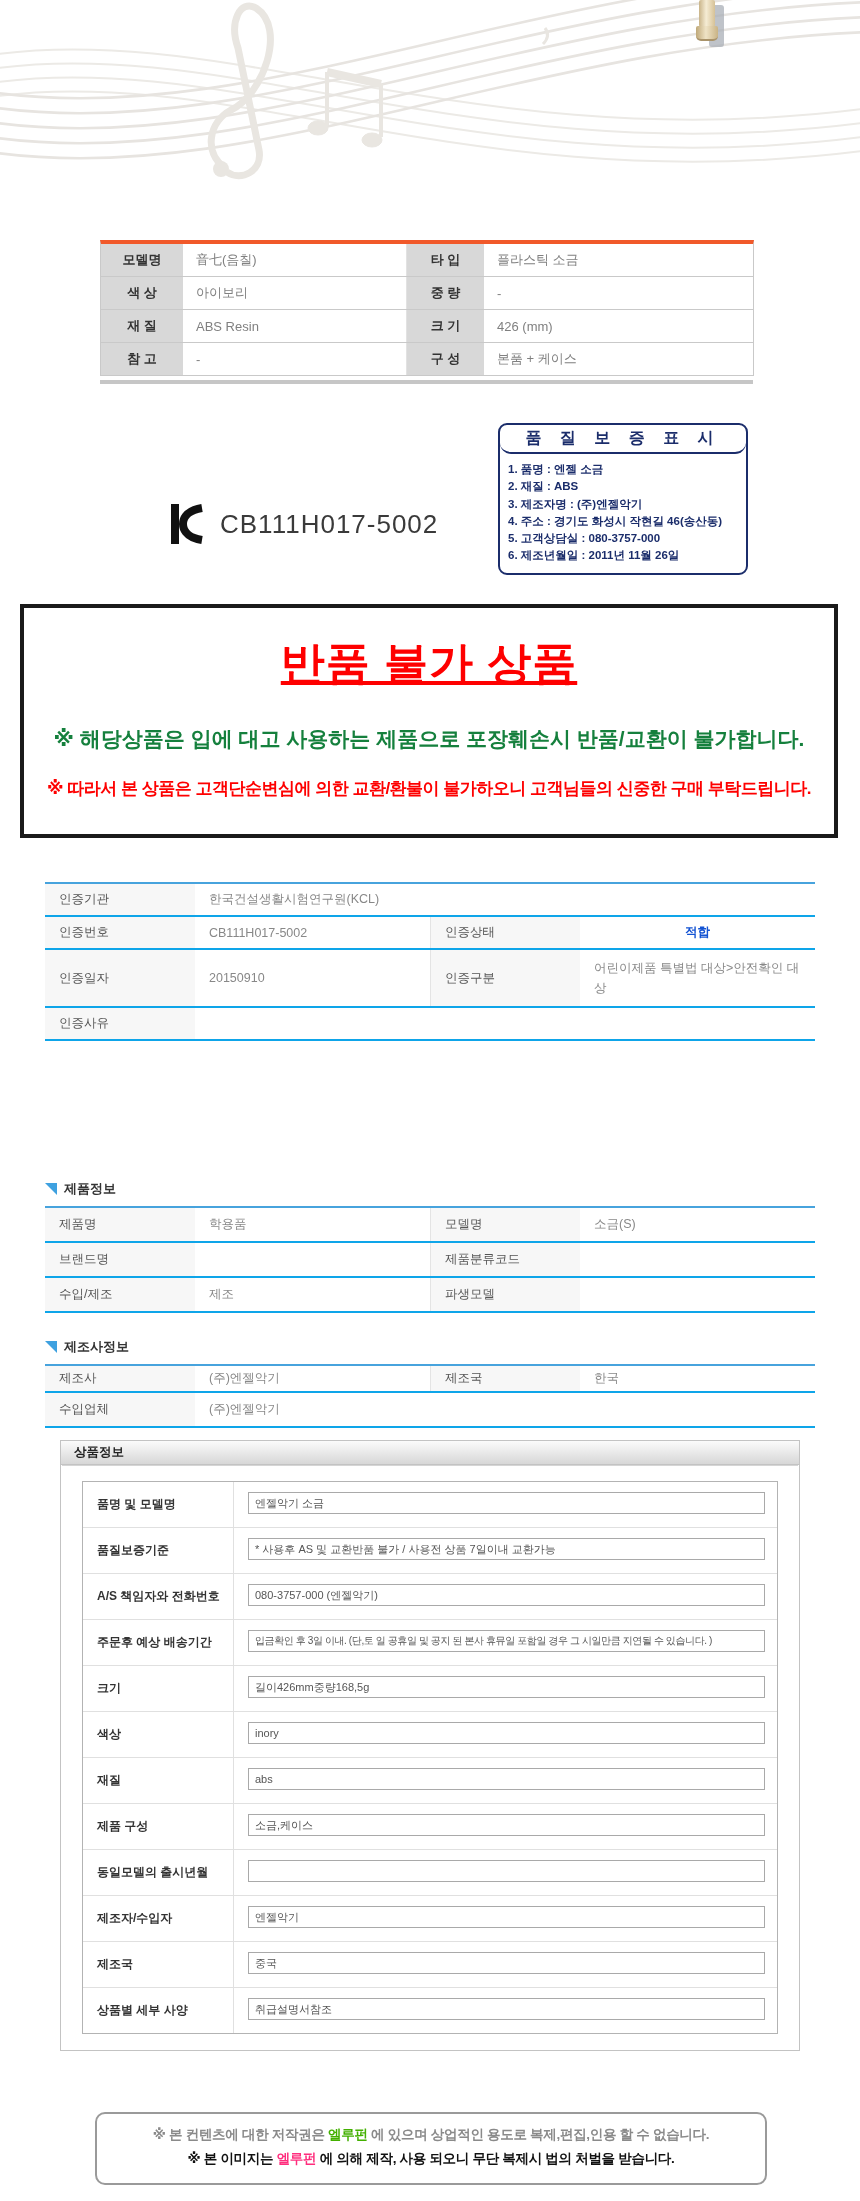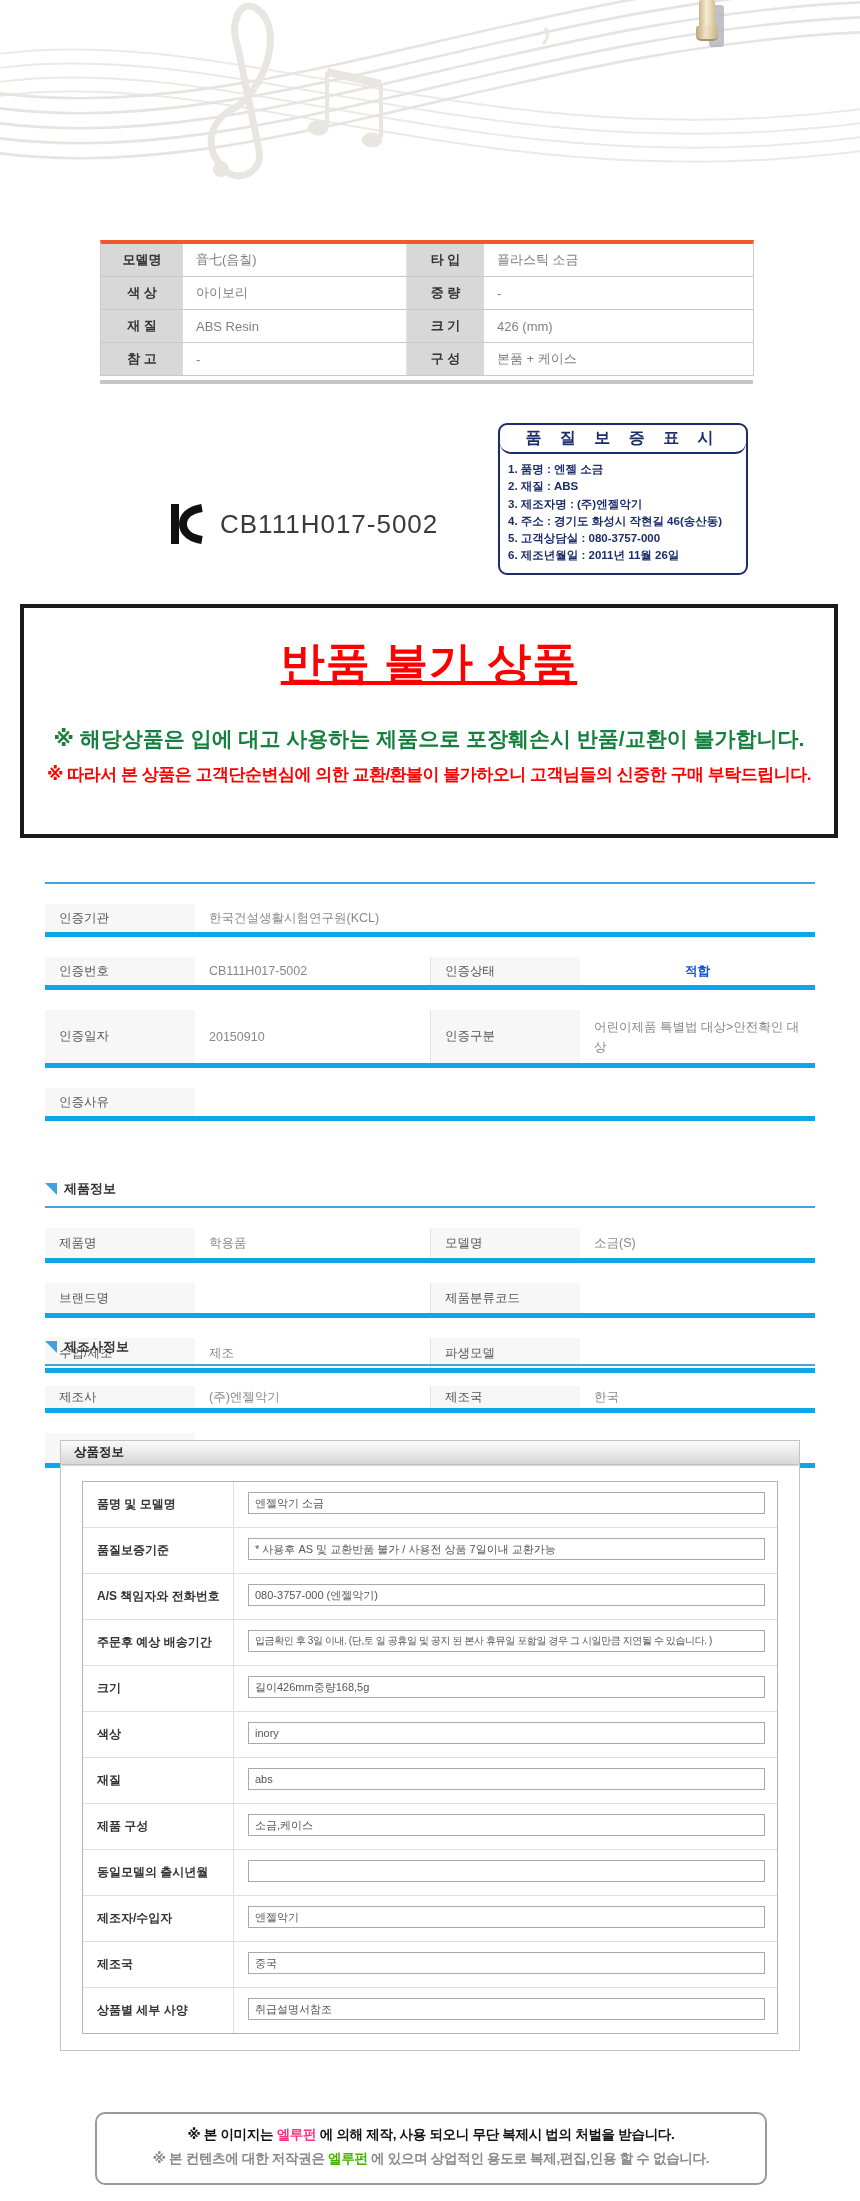--- a/index.html
+++ b/index.html
@@ -34,28 +34,28 @@
 
   
   #kc{position:absolute;left:168px;top:501px;display:flex;align-items:center;gap:12px;}
   #kc svg{display:block;}
   #kc .kc-code{font-size:26px;color:#3a3a3a;letter-spacing:1px;}
 
   
   #warnbox{position:absolute;left:20px;top:604px;width:810px;height:226px;border:4px solid #1a1a1a;background:#fff;text-align:center;}
   #warnbox .w-title{margin-top:26px;font-size:44px;font-weight:800;color:#fe0000;letter-spacing:1px;text-decoration:underline;}
   #warnbox .w-line1{margin-top:32px;font-size:21px;font-weight:bold;color:#15803d;}
-  #warnbox .w-line2{margin-top:10px;font-size:17px;font-weight:bold;color:#fe0000;letter-spacing:-0.5px;}
+  #warnbox .w-line2{margin-top:24px;font-size:17px;font-weight:bold;color:#fe0000;letter-spacing:-0.5px;}
 
   
   .section{position:absolute;left:45px;width:770px;}
   .sec-title{display:flex;align-items:center;gap:7px;font-size:13px;font-weight:bold;color:#333;}
   .tri{width:12px;height:12px;background:#3ea1e0;clip-path:polygon(0 0,100% 0,100% 100%);}
   .itable{margin-top:8px;border-top:2px solid #47a3dd;}
-  .irow{display:flex;border-bottom:5px solid #0ea5e9;box-sizing:border-box;margin-top:20px;}
+  .irow{display:flex;border-bottom:2px solid #0ea5e9;box-sizing:border-box;}
   .icell{display:flex;align-items:center;font-size:12.5px;box-sizing:border-box;padding:0 14px;}
   .ilab{width:150px;background:#f7f7f7;color:#555;}
   .ival{color:#888;}
   .ival.w1{width:235px;}
   .ival.wide{flex:1;}
   .ilab.l2{width:150px;border-left:1px solid #e4e4e4;}
   .ival.w2{flex:1;}
   .ival.center{justify-content:center;}
   .status-ok{color:#1353d3;font-weight:bold;}
   .cat-wrap{line-height:1.6;padding:6px 14px;}
@@ -305,17 +305,17 @@
         </div>
         <div class="g-row">
           <div class="g-label">상품별 세부 사양</div>
           <div class="g-value"><input class="g-input" value="취급설명서참조" style=""></div>
         </div>
       </div>
     </div>
   </div>
 
   <div id="footnote">
+    <div class="f-line f2"><span>※ 본 컨텐츠에 대한 저작권은 </span><span class="brand2">엘루펀</span><span> 에 있으며 상업적인 용도로 복제,편집,인용 할 수 없습니다.</span></div>
     <div class="f-line f1"><span>※ 본 이미지는 </span><span class="brand1">엘루펀</span><span> 에 의해 제작, 사용 되오니 무단 복제시 법의 처벌을 받습니다.</span></div>
-    <div class="f-line f2"><span>※ 본 컨텐츠에 대한 저작권은 </span><span class="brand2">엘루펀</span><span> 에 있으며 상업적인 용도로 복제,편집,인용 할 수 없습니다.</span></div>
   </div>
 
 </div>
 
 </body></html>

